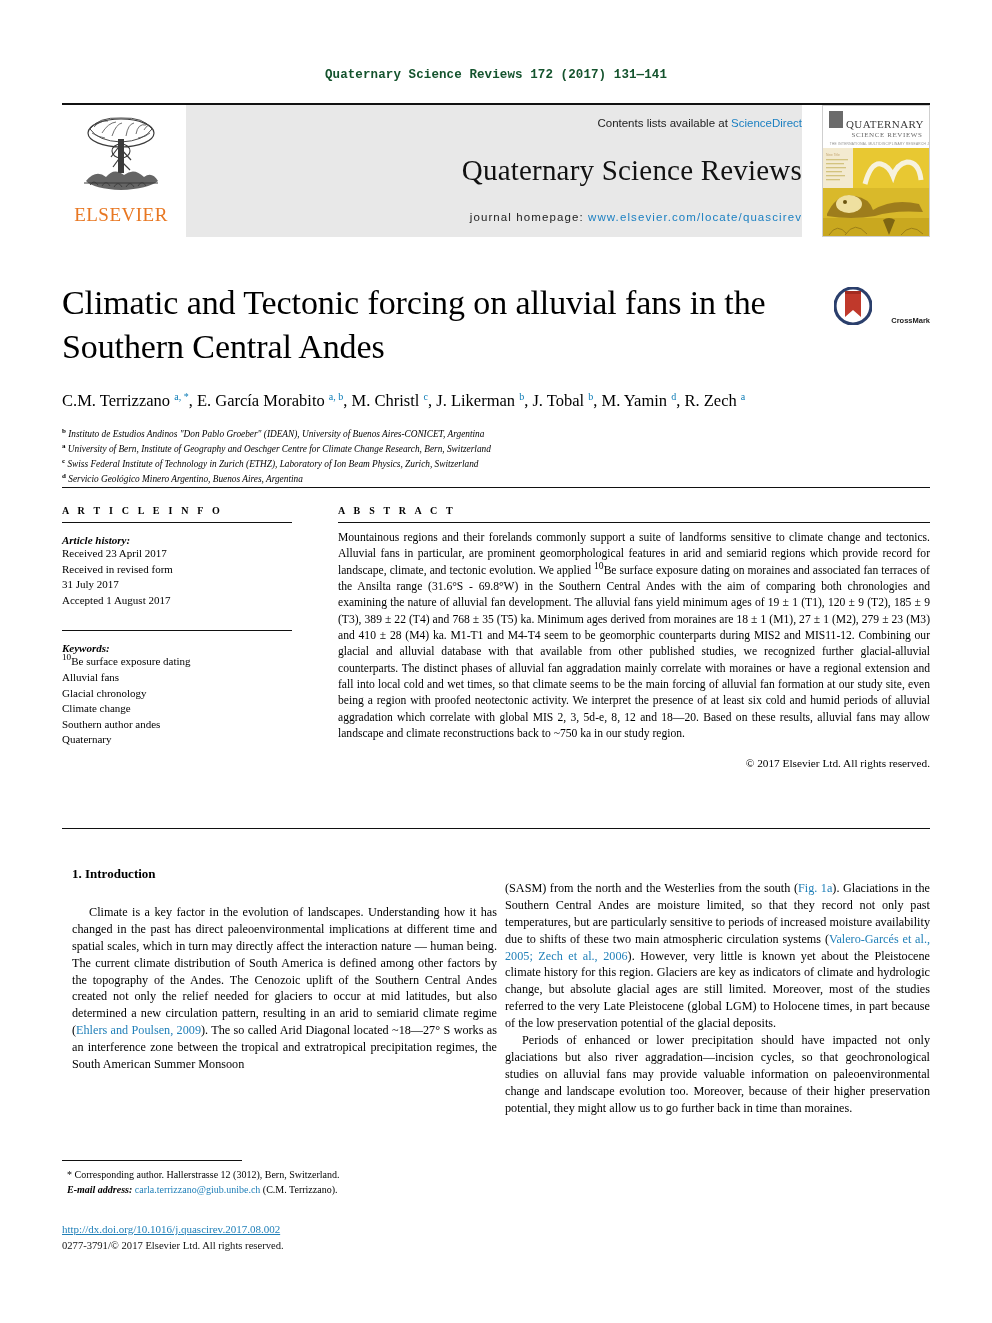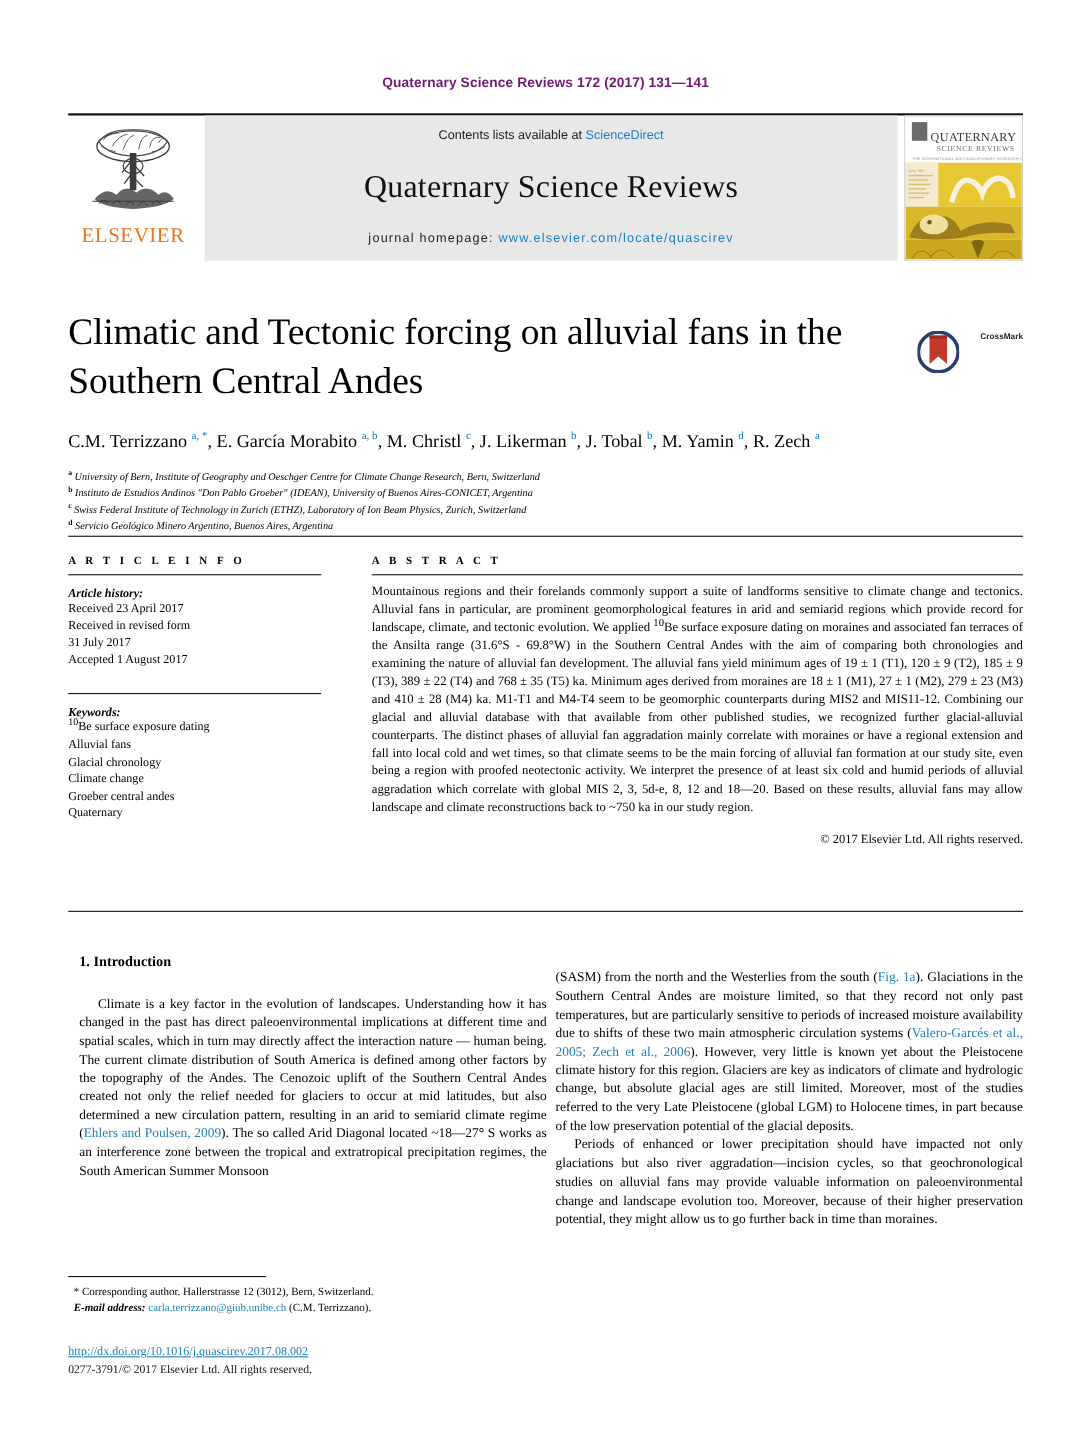--- a/index.html
+++ b/index.html
@@ -15,24 +15,24 @@
     position:absolute;
     left:0;top:0;
     width:992px;height:1323px;
     padding:0;
   }
 
   
   .runninghead{
     position:absolute;left:0;top:68px;width:992px;
     text-align:center;
-    font-family:Liberation Sans, sans-serif;
+    font-family:Liberation Mono, monospace;
     font-size:12.5px;
     font-weight:bold;
-    color:#701a75;
+    color:#14532d;
     letter-spacing:.1px;
   }
 
   
   .masthead{
     position:absolute;left:62px;top:103px;
     width:868px;height:132px;
     border-top:2.5px solid #111;
     display:flex;
     align-items:stretch;
@@ -49,23 +49,23 @@
     font-family:"Liberation Serif", serif;
     font-size:19px;
     letter-spacing:.5px;
     color:#E87722;
     font-weight:normal;
     margin-top:1px;
   }
   .mast-center{
     flex:1;
     background:#e8e8e8;
-    margin-left:6px;margin-right:6px;
+    margin-left:6px;margin-right:20px;
     display:flex;flex-direction:column;
-    align-items:center;justify-content:space-between;
+    align-items:flex-end;justify-content:space-between;
     padding:12px 0 14px 0;
     box-sizing:border-box;
   }
   .contents-line{
     font-family:"Liberation Sans", sans-serif;
     font-size:11.5px;color:#222;
   }
   .contents-line .sd{color:#1a7fc1;}
   .journal-name{
     font-family:"Liberation Serif", serif;
@@ -95,22 +95,22 @@
   }
   .paper-title{
     font-size:34px;
     font-weight:normal;
     line-height:1.28;
     margin:0;
     width:760px;
     letter-spacing:-.1px;
   }
   .crossmark{
-    position:absolute;right:0;top:20px;
-    display:flex;align-items:flex-start;gap:19px;
+    position:absolute;right:0;top:6px;
+    display:flex;align-items:flex-end;gap:19px;
   }
   .crossmark-label{
     font-family:"Liberation Sans", sans-serif;
     font-size:7.5px;font-weight:bold;color:#222;
   }
 
   .authors{
     margin-top:20px;
     font-size:16.5px;
     line-height:1.55;
@@ -312,22 +312,22 @@
         <circle cx="19" cy="19" r="18" fill="#ffffff" stroke="#2b3f6c" stroke-width="3.2"></circle>
         <path d="M11 4 L27 4 L27 30 L19 23 L11 30 Z" fill="#c0392b"></path>
         <path d="M11 4 L27 4 L27 7 L11 7 Z" fill="#a32b20"></path>
       </svg>
       <span class="crossmark-label">CrossMark</span>
     </div>
 
     <div class="authors">C.M. Terrizzano <sup>a, *</sup>, E. García Morabito <sup>a, b</sup>, M. Christl <sup>c</sup>, J. Likerman <sup>b</sup>, J. Tobal <sup>b</sup>, M. Yamin <sup>d</sup>, R. Zech <sup>a</sup></div>
 
     <div class="affils">
+      <div><sup>b</sup> <span>Instituto de Estudios Andinos "Don Pablo Groeber" (IDEAN), University of Buenos Aires-CONICET, Argentina</span></div>
       <div><sup>a</sup> <span>University of Bern, Institute of Geography and Oeschger Centre for Climate Change Research, Bern, Switzerland</span></div>
-      <div><sup>b</sup> <span>Instituto de Estudios Andinos "Don Pablo Groeber" (IDEAN), University of Buenos Aires-CONICET, Argentina</span></div>
       <div><sup>c</sup> <span>Swiss Federal Institute of Technology in Zurich (ETHZ), Laboratory of Ion Beam Physics, Zurich, Switzerland</span></div>
       <div><sup>d</sup> <span>Servicio Geológico Minero Argentino, Buenos Aires, Argentina</span></div>
     </div>
   </div>
 
   <div class="hr-main"></div>
 
   <div class="infoblock">
     <div class="sec-head">A R T I C L E  I N F O</div>
     <div class="rule thick"></div>
@@ -337,21 +337,21 @@
     <div class="info-line">31 July 2017</div>
     <div class="info-line">Accepted 1 August 2017</div>
 
     <div class="kw-block">
       <div class="rule thick"></div>
       <div class="info-sub">Keywords:</div>
       <div class="info-line"><sup>10</sup>Be surface exposure dating</div>
       <div class="info-line">Alluvial fans</div>
       <div class="info-line">Glacial chronology</div>
       <div class="info-line">Climate change</div>
-      <div class="info-line">Groeber central andes</div>
+      <div class="info-line">Southern author andes</div>
       <div class="info-line">Quaternary</div>
     </div>
   </div>
 
   <div class="abstractblock">
     <div class="sec-head">A B S T R A C T</div>
     <div class="rule thick"></div>
     <div class="abstract-text">Mountainous regions and their forelands commonly support a suite of landforms sensitive to climate change and tectonics. Alluvial fans in particular, are prominent geomorphological features in arid and semiarid regions which provide record for landscape, climate, and tectonic evolution. We applied <sup>10</sup>Be surface exposure dating on moraines and associated fan terraces of the Ansilta range (31.6°S - 69.8°W) in the Southern Central Andes with the aim of comparing both chronologies and examining the nature of alluvial fan development. The alluvial fans yield minimum ages of 19 ± 1 (T1), 120 ± 9 (T2), 185 ± 9 (T3), 389 ± 22 (T4) and 768 ± 35 (T5) ka. Minimum ages derived from moraines are 18 ± 1 (M1), 27 ± 1 (M2), 279 ± 23 (M3) and 410 ± 28 (M4) ka. M1-T1 and M4-T4 seem to be geomorphic counterparts during MIS2 and MIS11-12. Combining our glacial and alluvial database with that available from other published studies, we recognized further glacial-alluvial counterparts. The distinct phases of alluvial fan aggradation mainly correlate with moraines or have a regional extension and fall into local cold and wet times, so that climate seems to be the main forcing of alluvial fan formation at our study site, even being a region with proofed neotectonic activity. We interpret the presence of at least six cold and humid periods of alluvial aggradation which correlate with global MIS 2, 3, 5d-e, 8, 12 and 18—20. Based on these results, alluvial fans may allow landscape and climate reconstructions back to ~750 ka in our study region.</div>
     <div class="copyright">© 2017 Elsevier Ltd. All rights reserved.</div>
   </div>

